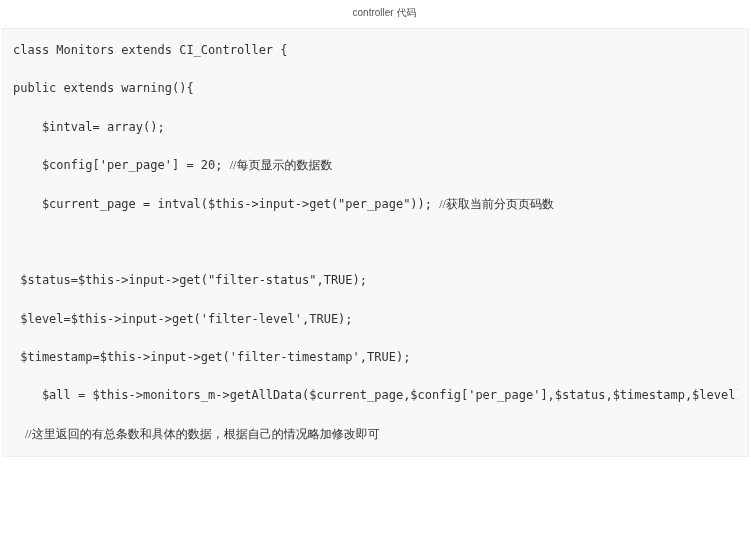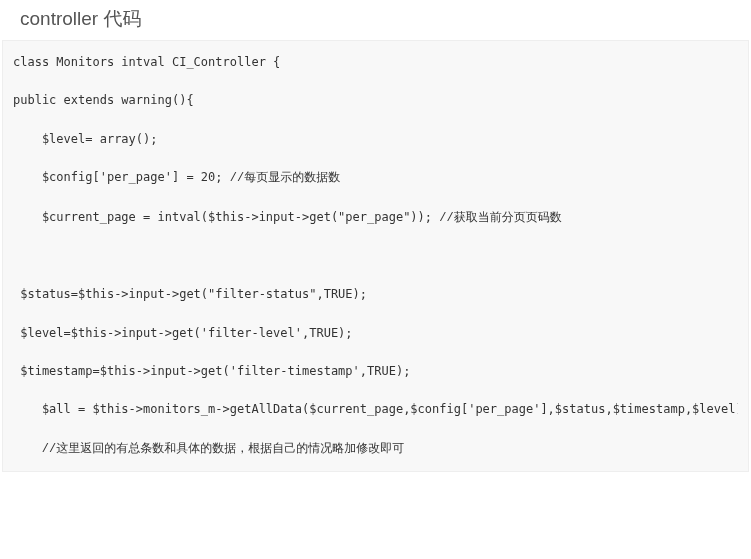--- a/index.html
+++ b/index.html
@@ -6,50 +6,51 @@
   body {
     background: #ffffff;
     font-family: "Microsoft YaHei", "PingFang SC", sans-serif;
     font-size: 13px;
     color: #333;
     padding: 0;
     width: 751px;
   }
   .title {
     color: #555;
-    font-size: 19px;
+    font-size: 10px;
     padding: 6px 2px 8px 20px;
+    text-align: center;
   }
   .code-block {
     background: #f8f8f8;
     border: 1px solid #eee;
     padding: 12px 10px;
     margin: 0 2px;
   }
   .code-block pre {
     font-family: "NSimSun", SimSun, "宋体", monospace;
     font-size: 12px;
     line-height: 1.6;
     color: #333;
     white-space: pre;
     overflow-x: auto;
   }
-  .comment-cn { font-family: Liberation Mono, monospace; }
+  .comment-cn { font-family: Liberation Serif, serif; }
 </style>
 </head>
 <body>
 
 <div class="title">controller 代码</div>
 
 <div class="code-block">
-<pre><span>class Monitors intval CI_Controller {</span>
+<pre><span>class Monitors extends CI_Controller {</span>
 
 <span>public extends warning(){</span>
 
-<span>    $level= array();</span>
+<span>    $intval= array();</span>
 
 <span>    $config['per_page'] = 20; </span><span class="comment-cn">//每页显示的数据数</span>
 
 <span>    $current_page = intval($this-&gt;input-&gt;get("per_page")); </span><span class="comment-cn">//获取当前分页页码数</span>
 
 
 
 <span> $status=$this-&gt;input-&gt;get("filter-status",TRUE);</span>
 
 <span> $level=$this-&gt;input-&gt;get('filter-level',TRUE);</span>

